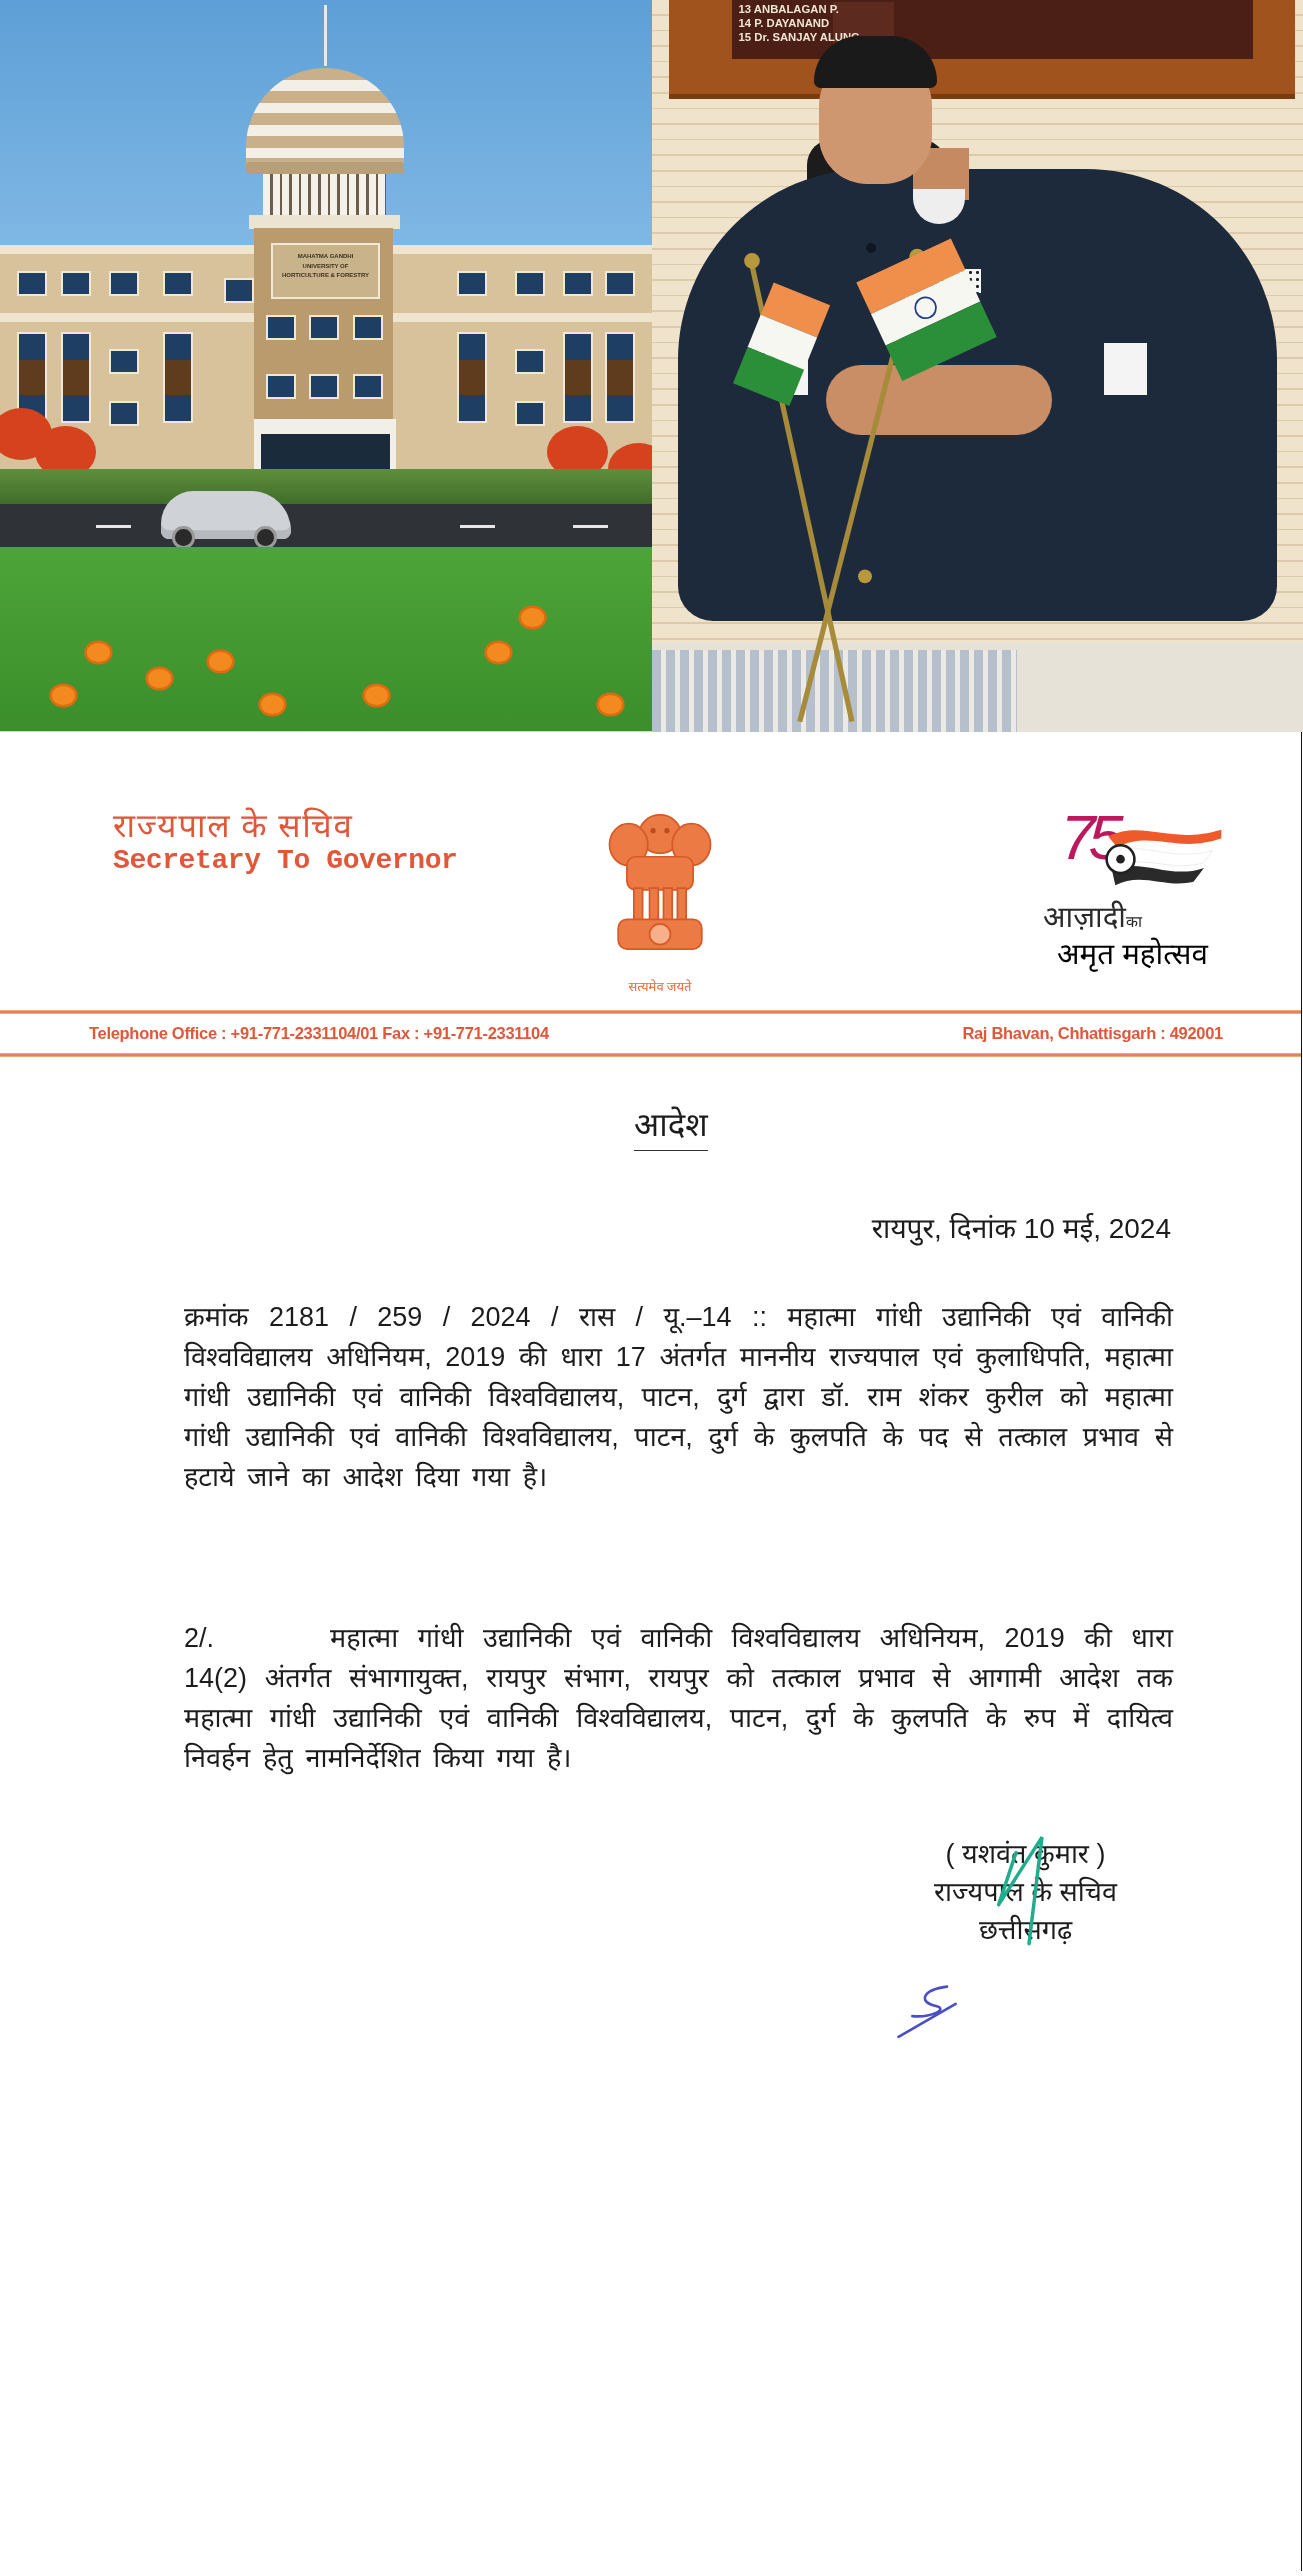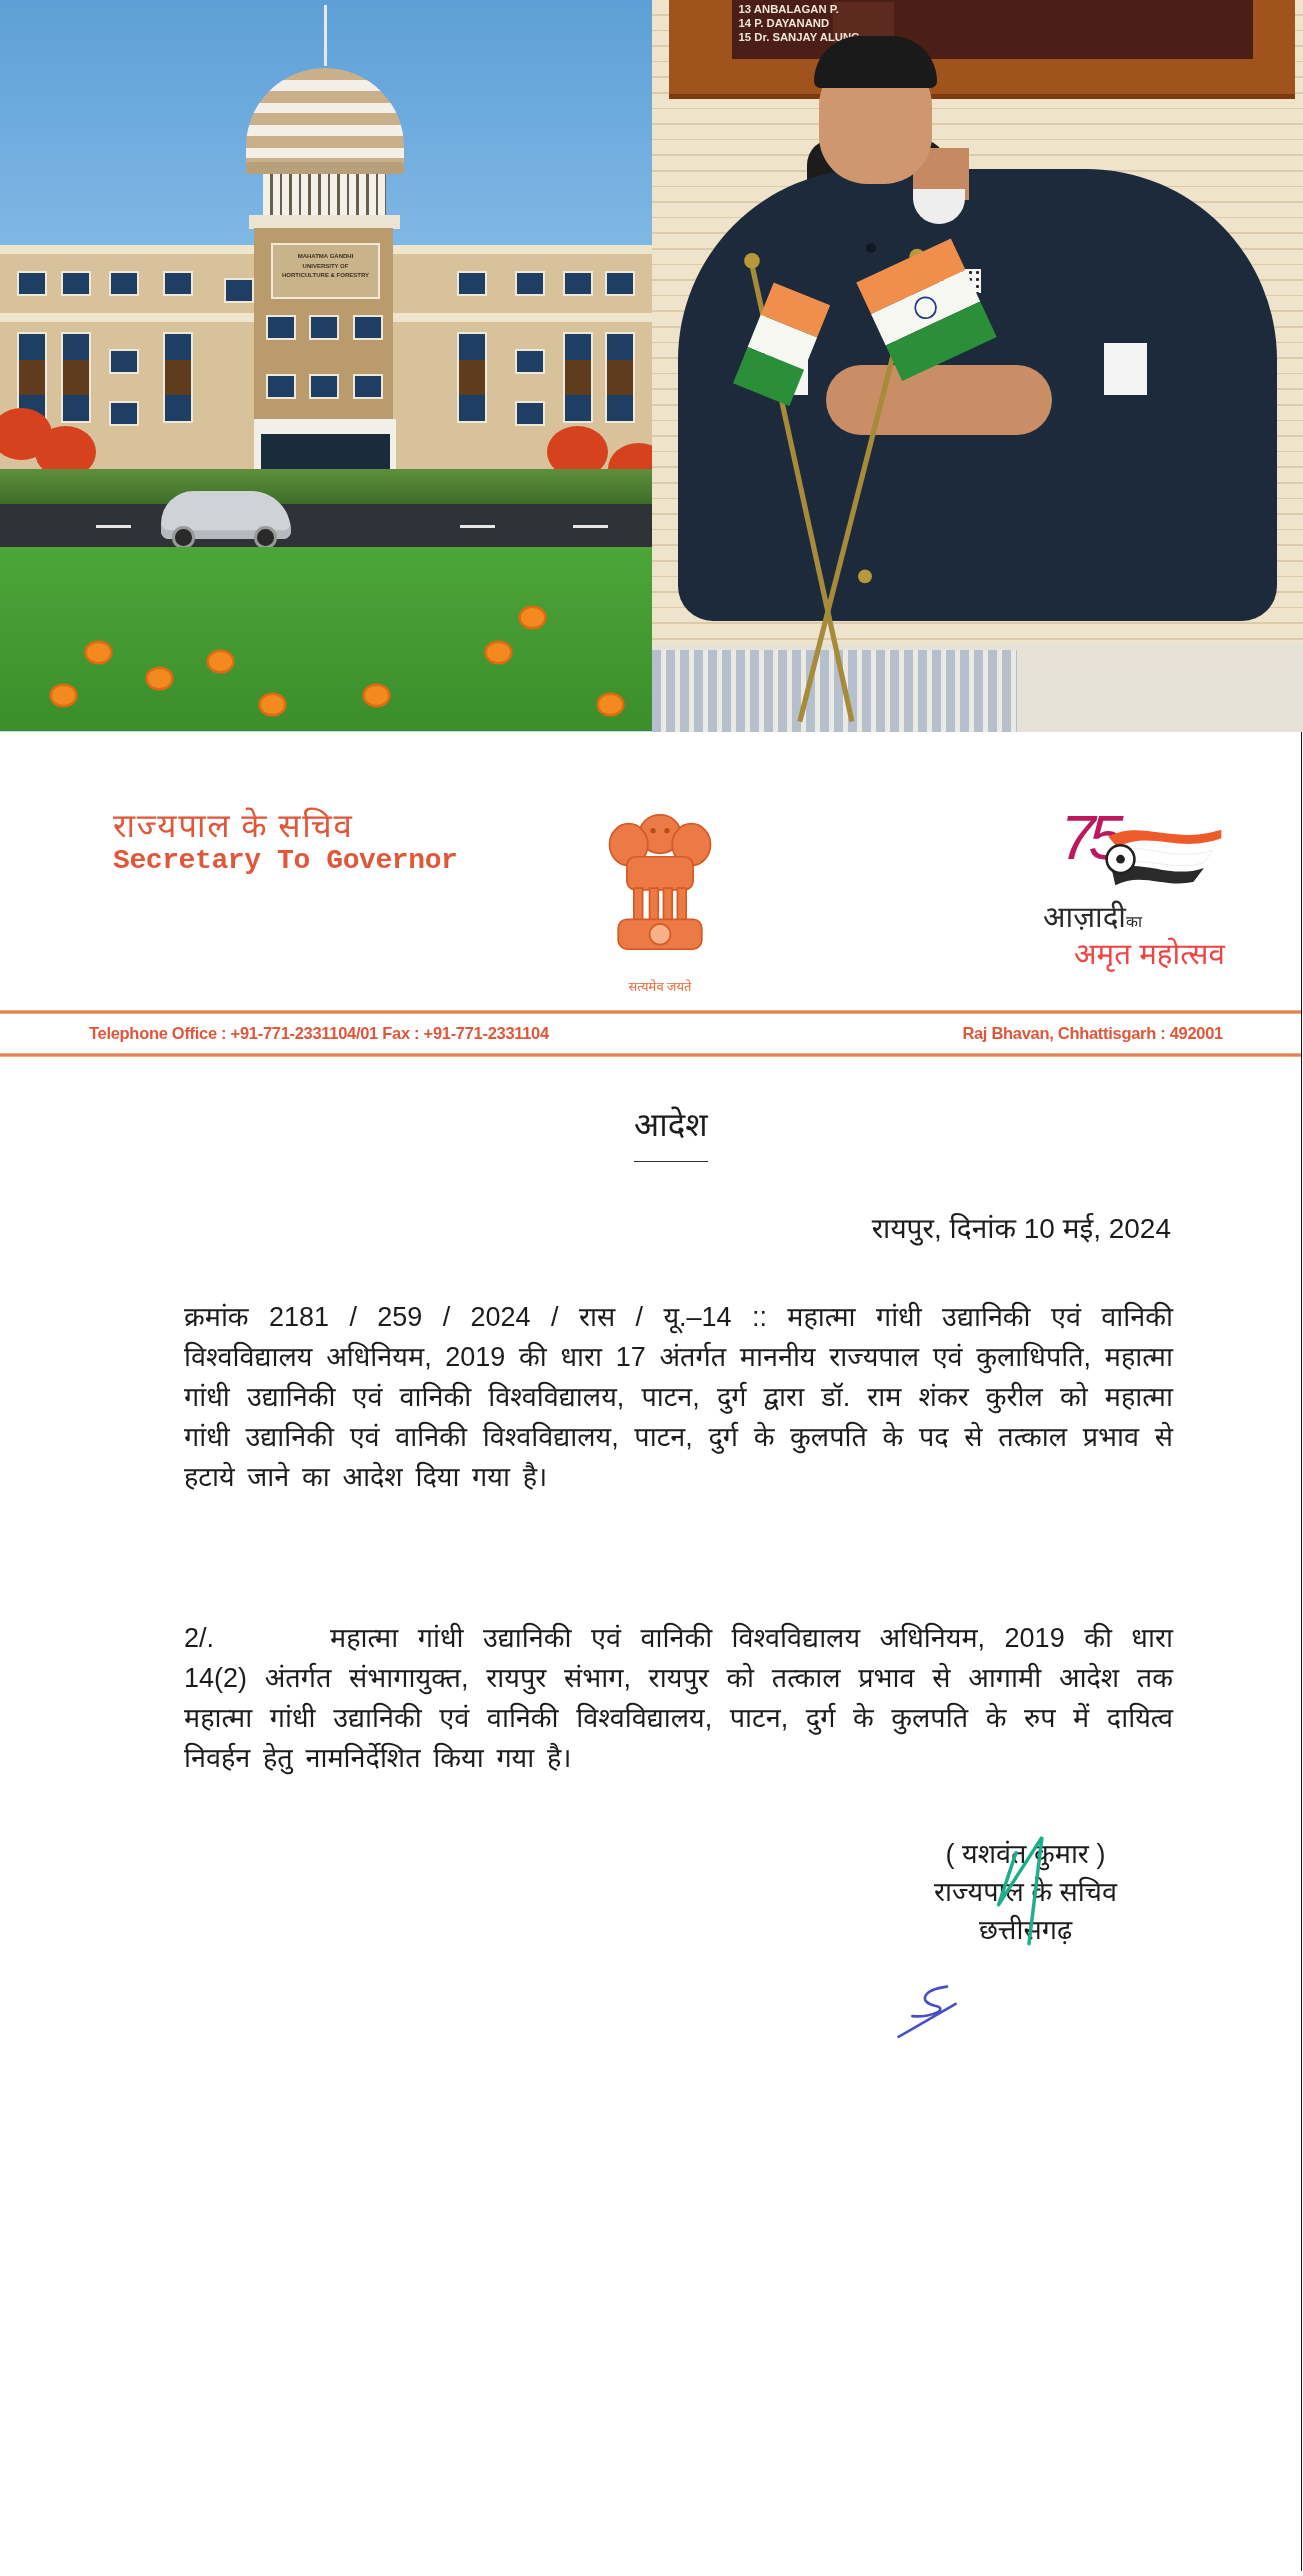--- a/index.html
+++ b/index.html
@@ -60,28 +60,28 @@
   
   .doc { position: absolute; left: 0; top: 732px; width: 1301px; height: 1839px; border-right: 1.7px solid #111; background: #fff; }
   .lh-hindi { position: absolute; left: 113px; top: 70px; font-family: "Liberation Serif", serif; font-size: 33px; color: #e0573a; letter-spacing: 1.7px; }
   .lh-english { position: absolute; left: 89px; top: 113px; font-family: Liberation Mono, monospace; font-size: 28px; font-weight: bold; color: #e0573a; letter-spacing: -0.4px; margin-left: 24px; }
   .emblem { position: absolute; left: 599px; top: 76px; width: 122px; height: 148px; }
   .emblem-motto { position: absolute; left: 599px; top: 245px; width: 122px; text-align: center; font-family: "Liberation Serif", serif; font-size: 13px; color: #e66b3a; }
   .azadi { position: absolute; left: 1043px; top: 52px; width: 209px; height: 226px; }
   .azadi-75 { position: absolute; left: 17.4px; top: 17.4px; font-family: "Liberation Sans", sans-serif; font-size: 63px; font-style: italic; color: #be185d; letter-spacing: -7px; }
   .azadi-line1 { position: absolute; left: 0; top: 111px; font-family: "Liberation Sans", sans-serif; font-size: 29.5px; color: #2a2a2a; }
   .azadi-line1 small { font-size: 15.6px; }
-  .azadi-line2 { position: absolute; left: 31px; top: 148px; font-family: "Liberation Sans", sans-serif; font-size: 29.5px; color: #ef4444; }
+  .azadi-line2 { position: absolute; left: 14px; top: 148px; font-family: "Liberation Sans", sans-serif; font-size: 29.5px; color: #000000; }
 
   .rule { position: absolute; left: 0; width: 1301px; height: 3.5px; background: linear-gradient(#f2c27a, #e06a5a 50%, #f2c27a); }
   .contact-left { position: absolute; left: 89px; top: 292px; font-family: "Liberation Sans", sans-serif; font-weight: bold; font-size: 16.5px; color: #e0573a; letter-spacing: -0.3px; }
   .contact-right { position: absolute; right: 78px; top: 292px; font-family: "Liberation Sans", sans-serif; font-weight: bold; font-size: 16.5px; color: #e0573a; letter-spacing: -0.3px; }
 
   
-  .order-title { position: absolute; left: 634px; top: 374px; font-family: "Liberation Sans", sans-serif; font-size: 33px; color: #1c1c1c; border-bottom: 1.7px solid #333; padding-bottom: 17px; line-height: 38px; }
+  .order-title { position: absolute; left: 634px; top: 374px; font-family: "Liberation Sans", sans-serif; font-size: 33px; color: #1c1c1c; border-bottom: 1.7px solid #333; padding-bottom: 6px; line-height: 38px; }
   .date-line { position: absolute; right: 130px; top: 476px; font-family: "Liberation Sans", sans-serif; font-size: 28px; color: #1c1c1c; }
   .para { position: absolute; left: 184px; width: 989px; font-family: "Liberation Sans", sans-serif; font-size: 27px; color: #1c1c1c; line-height: 40px; text-align: justify; text-align-last: left; word-spacing: 5.2px; }
   .para-1 { top: 565px; }
   .para-2 { top: 886px; }
   .para-num { display: inline-block; width: 146px; }
 
   .sig-block { position: absolute; left: 895px; top: 1103px; width: 261px; text-align: center; font-family: "Liberation Sans", sans-serif; font-size: 27px; color: #1c1c1c; line-height: 38px; }
   .sig-mark { position: absolute; pointer-events: none; }
 </style>
 </head>

